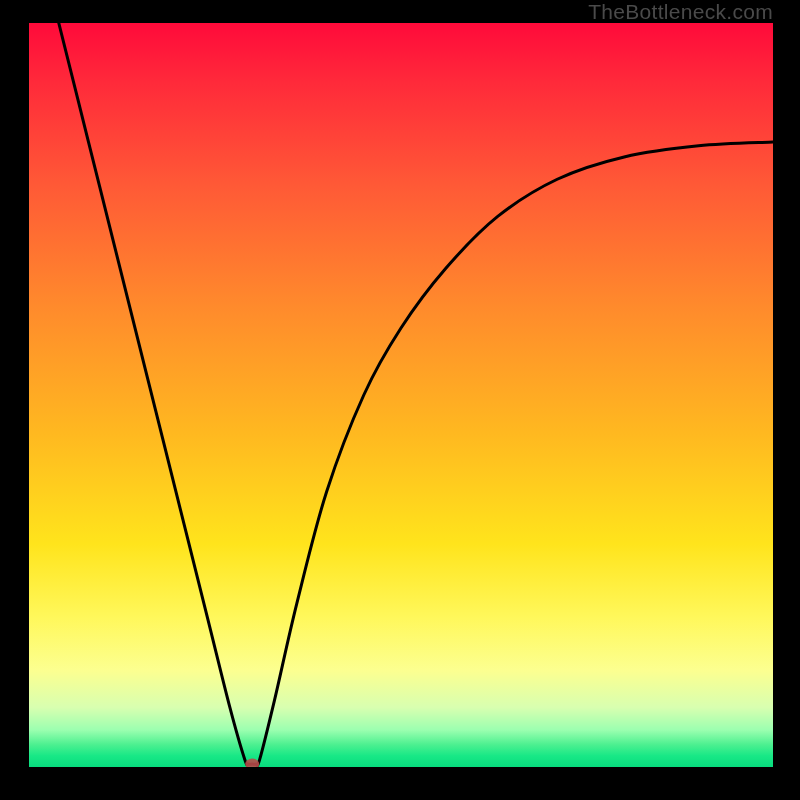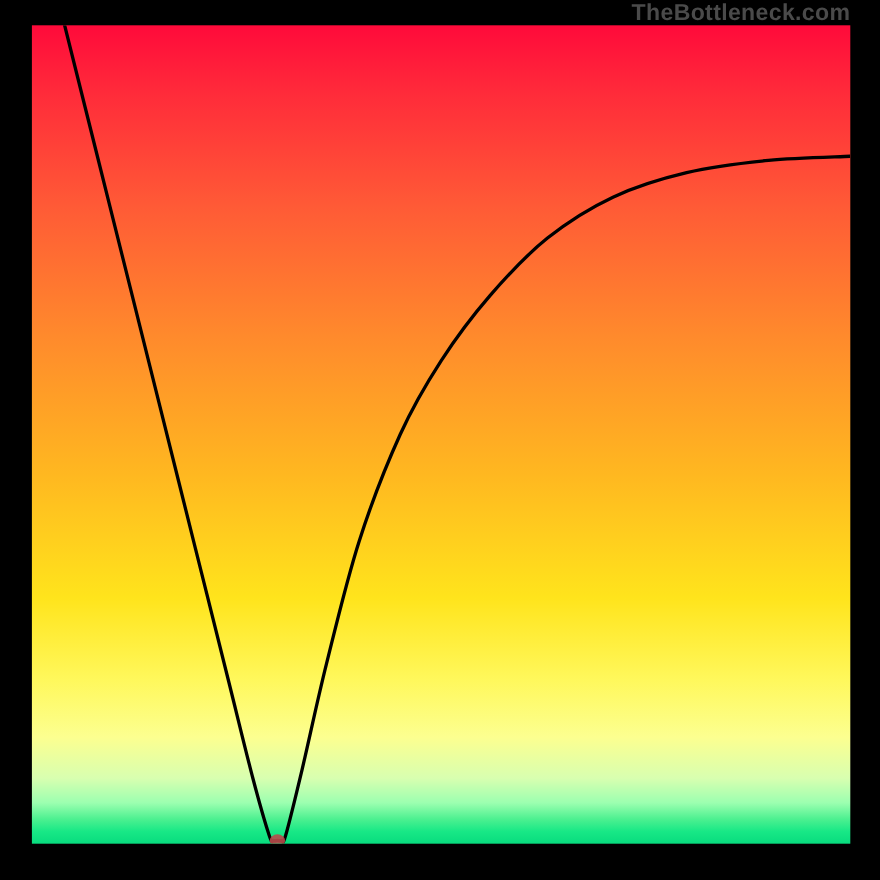--- a/index.html
+++ b/index.html
@@ -48,21 +48,21 @@
     top: 0;
     width: 744px;
     height: 744px;
   }
   .watermark {
     position: absolute;
     top: 0px;
     right: 27px;
     color: #4a4a4a;
     font-size: 21px;
-    font-weight: 700;
+    font-weight: 400;
     letter-spacing: 0.3px;
   }
 </style>
 </head>
 <body>
 
 <div class="frame">
 
   <div class="plot-area">
     <svg class="curve-svg" viewBox="0 0 744 744" preserveAspectRatio="none">

